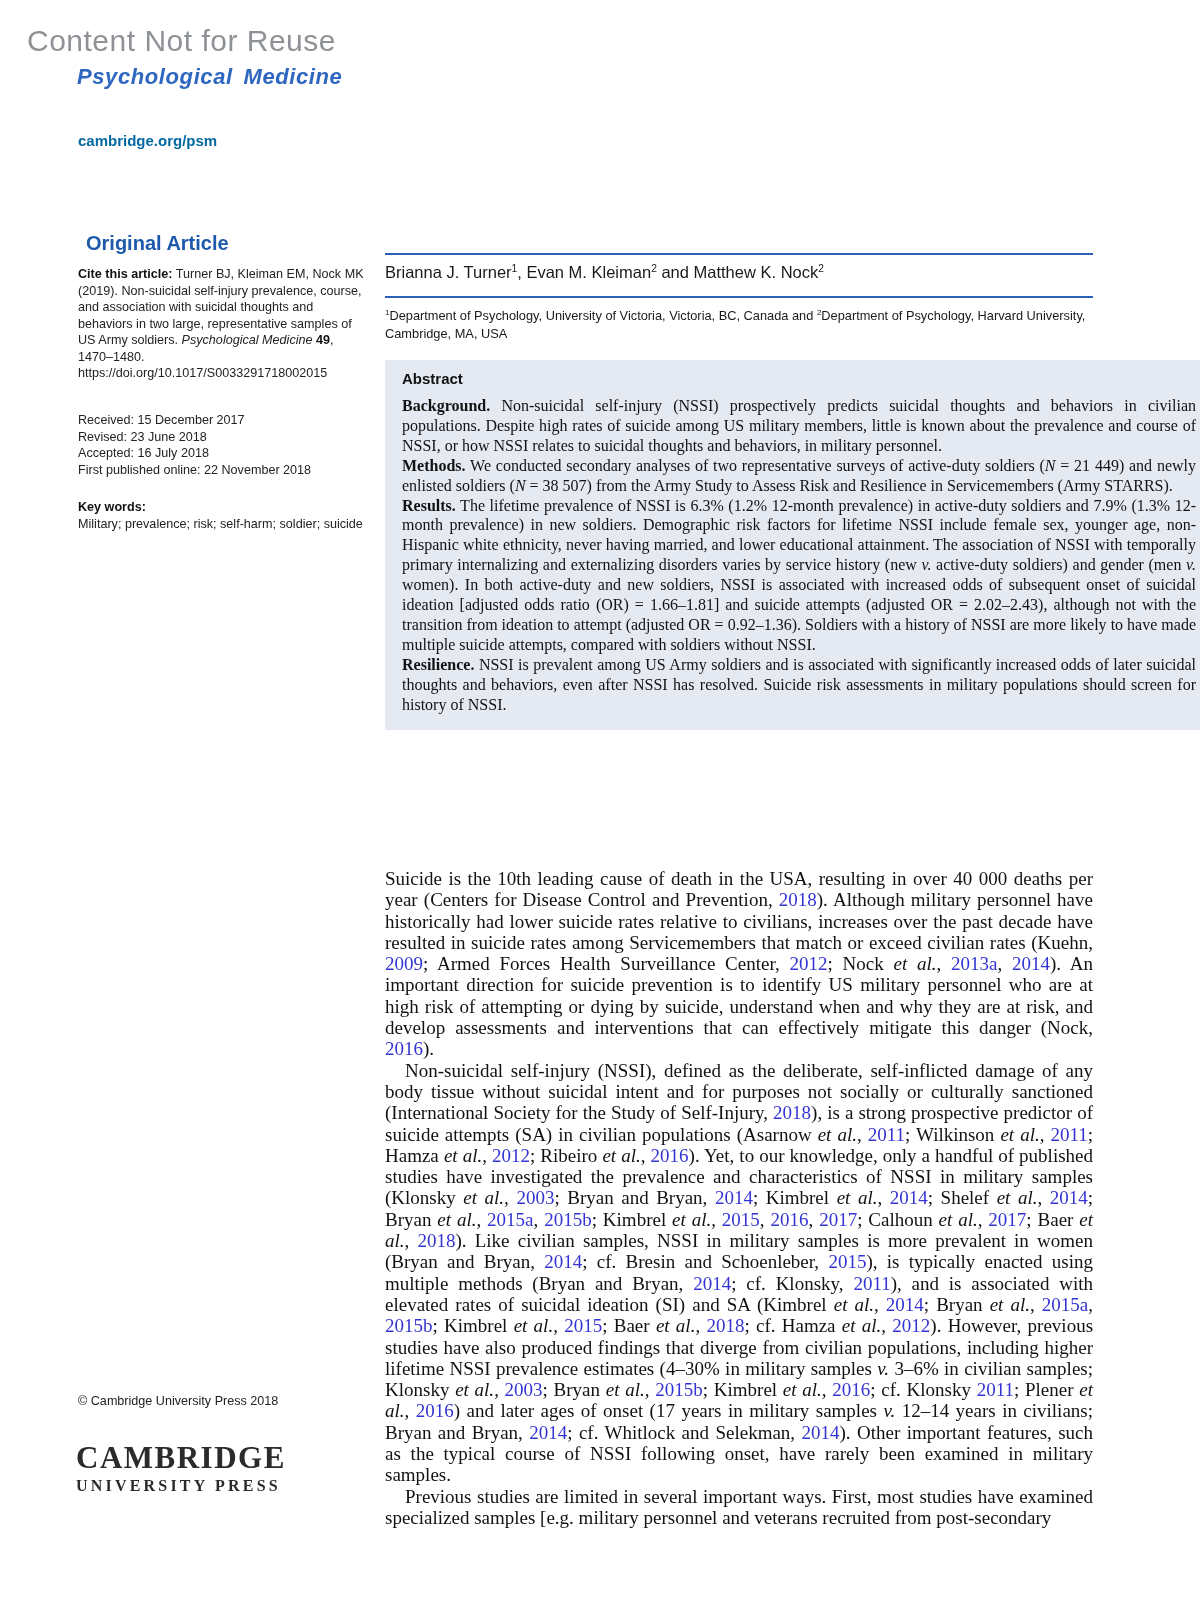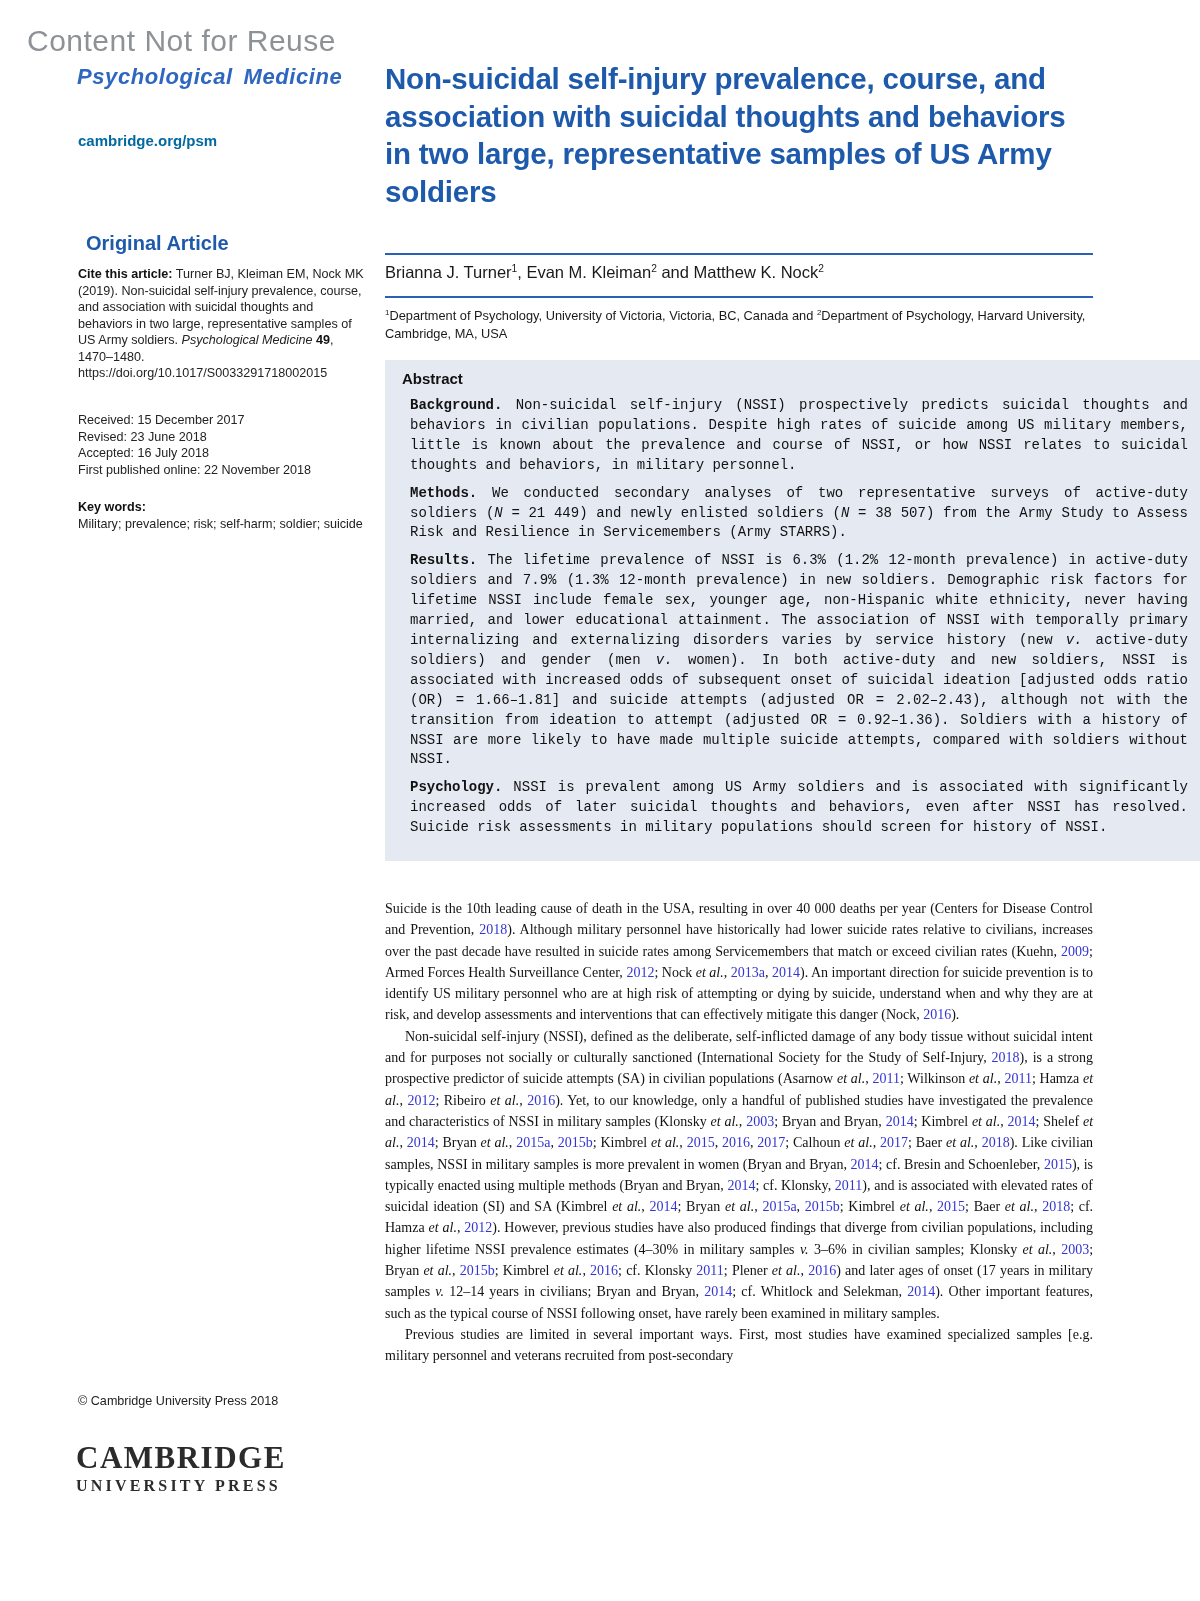--- a/index.html
+++ b/index.html
@@ -37,24 +37,24 @@
   .article-title{position:absolute;left:385px;top:60px;width:712px;margin:0;
     font-size:29.5px;line-height:37.5px;font-weight:bold;color:var(--title-blue);letter-spacing:-.2px;}
   .rule{position:absolute;left:385px;width:708px;height:2px;background:var(--rule-blue);}
   .rule-1{top:253px;}
   .rule-2{top:296px;}
   .authors{position:absolute;left:385px;top:263px;width:708px;font-size:16.5px;color:#1a1a1a;margin:0;}
   .authors sup,.affiliations sup{font-size:.62em;vertical-align:super;line-height:0;}
   .affiliations{position:absolute;left:385px;top:307px;width:708px;font-size:12.8px;line-height:17.5px;color:#1a1a1a;margin:0;}
   .abstract-box{position:absolute;left:385px;top:360px;width:828px;background:var(--abs-bg);padding:10px 17px 15px;}
   .abstract-heading{font-size:15px;font-weight:bold;margin:0 0 9px;color:#111;font-family:"Liberation Sans",sans-serif;}
-  .abs-p{font-family:Liberation Mono, monospace;font-size:14px;line-height:19.9px;text-align:justify;margin:8px;color:#121212;}
+  .abs-p{font-family:Liberation Serif, serif;font-size:16px;line-height:19.9px;text-align:justify;margin:0;color:#121212;}
   .abs-label{font-weight:bold;}
   .body-text{position:absolute;left:385px;top:868px;width:708px;
-    font-family:"Liberation Serif",serif;font-size:14px;line-height:21.3px;text-align:justify;color:#121212;margin-top:30px;}
+    font-family:"Liberation Serif",serif;font-size:19px;line-height:21.3px;text-align:justify;color:#121212;}
   .body-p{margin:0;}
   .body-p.indent{text-indent:20px;}
   .cite-link{color:var(--link-blue);text-decoration:none;cursor:pointer;}
   i{font-style:italic;}
 </style>
 </head>
 <body>
 
 <div class="page">
 
@@ -81,34 +81,33 @@
   </div>
 
 
   <div class="side copyright">© Cambridge University Press 2018</div>
 
   <div class="publisher">
     <div class="pub-1">CAMBRIDGE</div>
     <div class="pub-2">UNIVERSITY PRESS</div>
   </div>
 
-  <h1 class="article-title">Non-suicidal self-injury prevalence, course, and association with suicidal thoughts and behaviors in two large, representative samples of US Army soldiers</h1>
 
   <div class="rule rule-1"></div>
   <p class="authors">Brianna J. Turner<sup>1</sup>, Evan M. Kleiman<sup>2</sup> and Matthew K. Nock<sup>2</sup></p>
   <div class="rule rule-2"></div>
 
   <p class="affiliations"><sup>1</sup>Department of Psychology, University of Victoria, Victoria, BC, Canada and <sup>2</sup>Department of Psychology, Harvard University, Cambridge, MA, USA</p>
 
   <div class="abstract-box">
     <h3 class="abstract-heading">Abstract</h3>
     <p class="abs-p"><span class="abs-label">Background.</span><span> Non-suicidal self-injury (NSSI) prospectively predicts suicidal thoughts and behaviors in civilian populations. Despite high rates of suicide among US military members, little is known about the prevalence and course of NSSI, or how NSSI relates to suicidal thoughts and behaviors, in military personnel.</span></p>
     <p class="abs-p"><span class="abs-label">Methods.</span><span> We conducted secondary analyses of two representative surveys of active-duty soldiers (<i>N</i> = 21 449) and newly enlisted soldiers (<i>N</i> = 38 507) from the Army Study to Assess Risk and Resilience in Servicemembers (Army STARRS).</span></p>
     <p class="abs-p"><span class="abs-label">Results.</span><span> The lifetime prevalence of NSSI is 6.3% (1.2% 12-month prevalence) in active-duty soldiers and 7.9% (1.3% 12-month prevalence) in new soldiers. Demographic risk factors for lifetime NSSI include female sex, younger age, non-Hispanic white ethnicity, never having married, and lower educational attainment. The association of NSSI with temporally primary internalizing and externalizing disorders varies by service history (new <i>v.</i> active-duty soldiers) and gender (men <i>v.</i> women). In both active-duty and new soldiers, NSSI is associated with increased odds of subsequent onset of suicidal ideation [adjusted odds ratio (OR) = 1.66–1.81] and suicide attempts (adjusted OR = 2.02–2.43), although not with the transition from ideation to attempt (adjusted OR = 0.92–1.36). Soldiers with a history of NSSI are more likely to have made multiple suicide attempts, compared with soldiers without NSSI.</span></p>
-    <p class="abs-p"><span class="abs-label">Psychology.</span><span> NSSI is prevalent among US Army soldiers and is associated with significantly increased odds of later suicidal thoughts and behaviors, even after NSSI has resolved. Suicide risk assessments in military populations should screen for history of NSSI.</span></p>
+    <p class="abs-p"><span class="abs-label">Resilience.</span><span> NSSI is prevalent among US Army soldiers and is associated with significantly increased odds of later suicidal thoughts and behaviors, even after NSSI has resolved. Suicide risk assessments in military populations should screen for history of NSSI.</span></p>
   </div>
 
   <div class="body-text">
     <p class="body-p">Suicide is the 10th leading cause of death in the USA, resulting in over 40 000 deaths per year (Centers for Disease Control and Prevention, <a class="cite-link">2018</a>). Although military personnel have historically had lower suicide rates relative to civilians, increases over the past decade have resulted in suicide rates among Servicemembers that match or exceed civilian rates (Kuehn, <a class="cite-link">2009</a>; Armed Forces Health Surveillance Center, <a class="cite-link">2012</a>; Nock <i>et al.</i>, <a class="cite-link">2013a</a>, <a class="cite-link">2014</a>). An important direction for suicide prevention is to identify US military personnel who are at high risk of attempting or dying by suicide, understand when and why they are at risk, and develop assessments and interventions that can effectively mitigate this danger (Nock, <a class="cite-link">2016</a>).</p>
     <p class="body-p indent">Non-suicidal self-injury (NSSI), defined as the deliberate, self-inflicted damage of any body tissue without suicidal intent and for purposes not socially or culturally sanctioned (International Society for the Study of Self-Injury, <a class="cite-link">2018</a>), is a strong prospective predictor of suicide attempts (SA) in civilian populations (Asarnow <i>et al.</i>, <a class="cite-link">2011</a>; Wilkinson <i>et al.</i>, <a class="cite-link">2011</a>; Hamza <i>et al.</i>, <a class="cite-link">2012</a>; Ribeiro <i>et al.</i>, <a class="cite-link">2016</a>). Yet, to our knowledge, only a handful of published studies have investigated the prevalence and characteristics of NSSI in military samples (Klonsky <i>et al.</i>, <a class="cite-link">2003</a>; Bryan and Bryan, <a class="cite-link">2014</a>; Kimbrel <i>et al.</i>, <a class="cite-link">2014</a>; Shelef <i>et al.</i>, <a class="cite-link">2014</a>; Bryan <i>et al.</i>, <a class="cite-link">2015a</a>, <a class="cite-link">2015b</a>; Kimbrel <i>et al.</i>, <a class="cite-link">2015</a>, <a class="cite-link">2016</a>, <a class="cite-link">2017</a>; Calhoun <i>et al.</i>, <a class="cite-link">2017</a>; Baer <i>et al.</i>, <a class="cite-link">2018</a>). Like civilian samples, NSSI in military samples is more prevalent in women (Bryan and Bryan, <a class="cite-link">2014</a>; cf. Bresin and Schoenleber, <a class="cite-link">2015</a>), is typically enacted using multiple methods (Bryan and Bryan, <a class="cite-link">2014</a>; cf. Klonsky, <a class="cite-link">2011</a>), and is associated with elevated rates of suicidal ideation (SI) and SA (Kimbrel <i>et al.</i>, <a class="cite-link">2014</a>; Bryan <i>et al.</i>, <a class="cite-link">2015a</a>, <a class="cite-link">2015b</a>; Kimbrel <i>et al.</i>, <a class="cite-link">2015</a>; Baer <i>et al.</i>, <a class="cite-link">2018</a>; cf. Hamza <i>et al.</i>, <a class="cite-link">2012</a>). However, previous studies have also produced findings that diverge from civilian populations, including higher lifetime NSSI prevalence estimates (4–30% in military samples <i>v.</i> 3–6% in civilian samples; Klonsky <i>et al.</i>, <a class="cite-link">2003</a>; Bryan <i>et al.</i>, <a class="cite-link">2015b</a>; Kimbrel <i>et al.</i>, <a class="cite-link">2016</a>; cf. Klonsky <a class="cite-link">2011</a>; Plener <i>et al.</i>, <a class="cite-link">2016</a>) and later ages of onset (17 years in military samples <i>v.</i> 12–14 years in civilians; Bryan and Bryan, <a class="cite-link">2014</a>; cf. Whitlock and Selekman, <a class="cite-link">2014</a>). Other important features, such as the typical course of NSSI following onset, have rarely been examined in military samples.</p>
     <p class="body-p indent">Previous studies are limited in several important ways. First, most studies have examined specialized samples [e.g. military personnel and veterans recruited from post-secondary</p>
   </div>
 
 </div>
 

